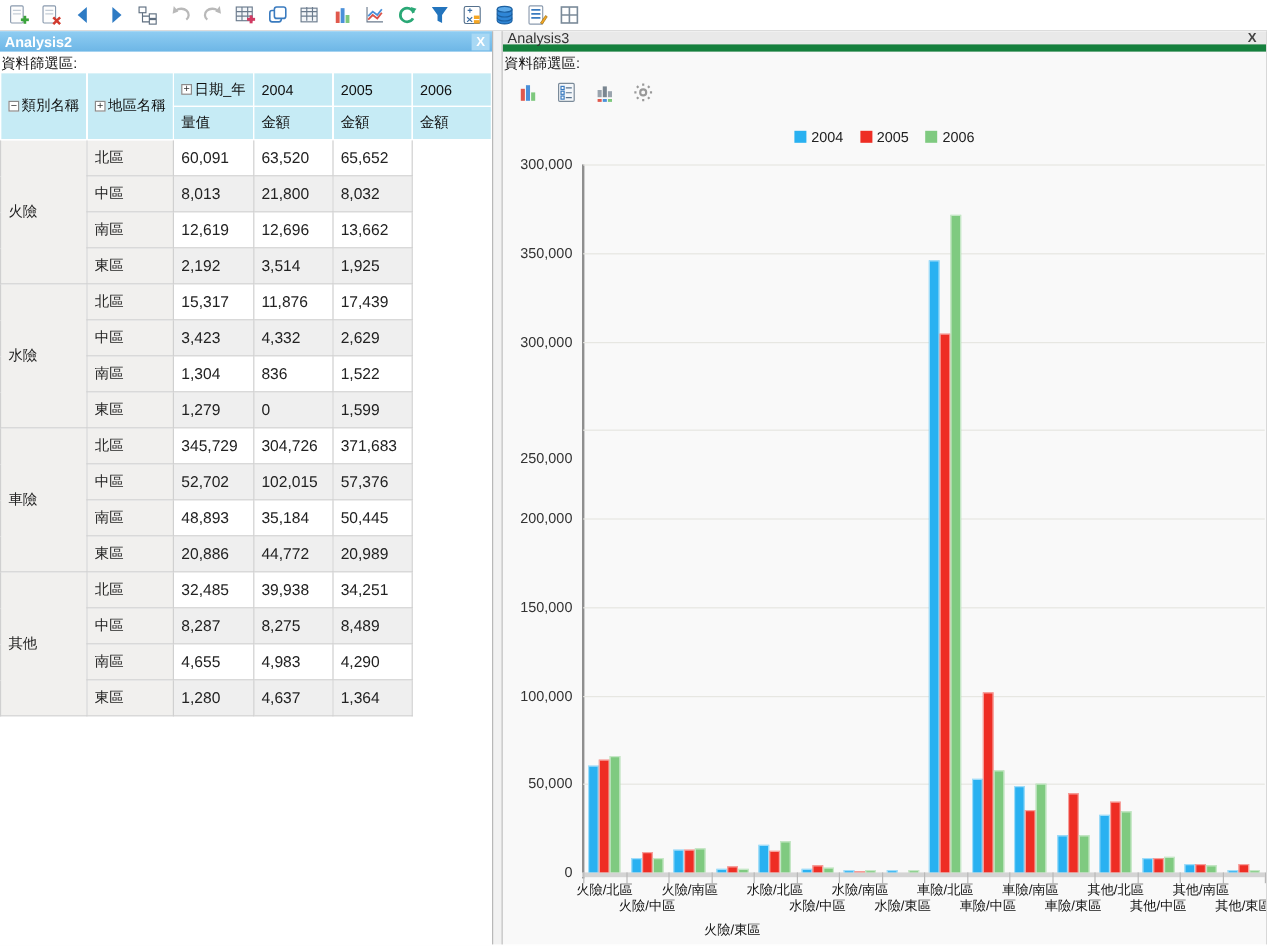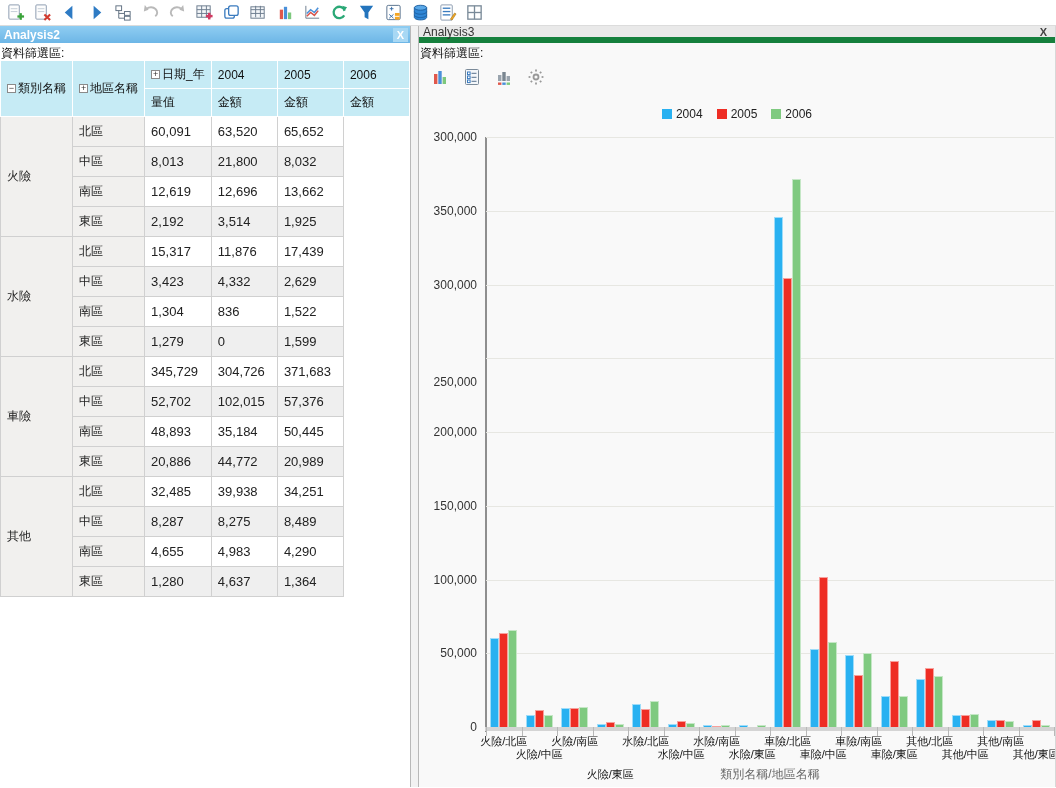--- a/index.html
+++ b/index.html
@@ -408,21 +408,20 @@
             <span>2005</span>
           </span>
           <span class="legend-item">
             <span class="legend-swatch" style="background:#7fca80"></span>
             <span>2006</span>
           </span>
         </div>
       <div class="plot" id="chart-plot">
         <div class="y-axis-line"></div>
         <div class="baseline"></div>
-        <div class="axis-title">類別名稱/地區名稱</div>
       <div class="y-label" style="top: 100%;">0</div>
           <div class="gridline" style="top: 87.5%;"></div>
           <div class="y-label" style="top: 87.5%;">50,000</div>
           <div class="gridline" style="top: 75%;"></div>
           <div class="y-label" style="top: 75%;">100,000</div>
           <div class="gridline" style="top: 62.5%;"></div>
           <div class="y-label" style="top: 62.5%;">150,000</div>
           <div class="gridline" style="top: 50%;"></div>
           <div class="y-label" style="top: 50%;">200,000</div>
           <div class="gridline" style="top: 37.5%;"></div>

